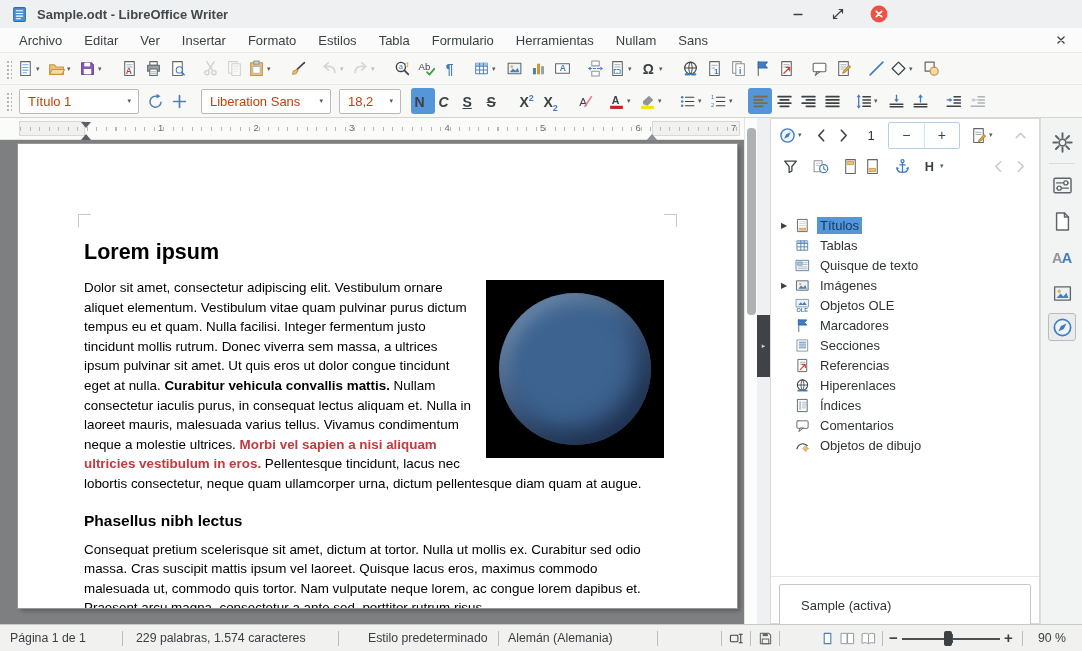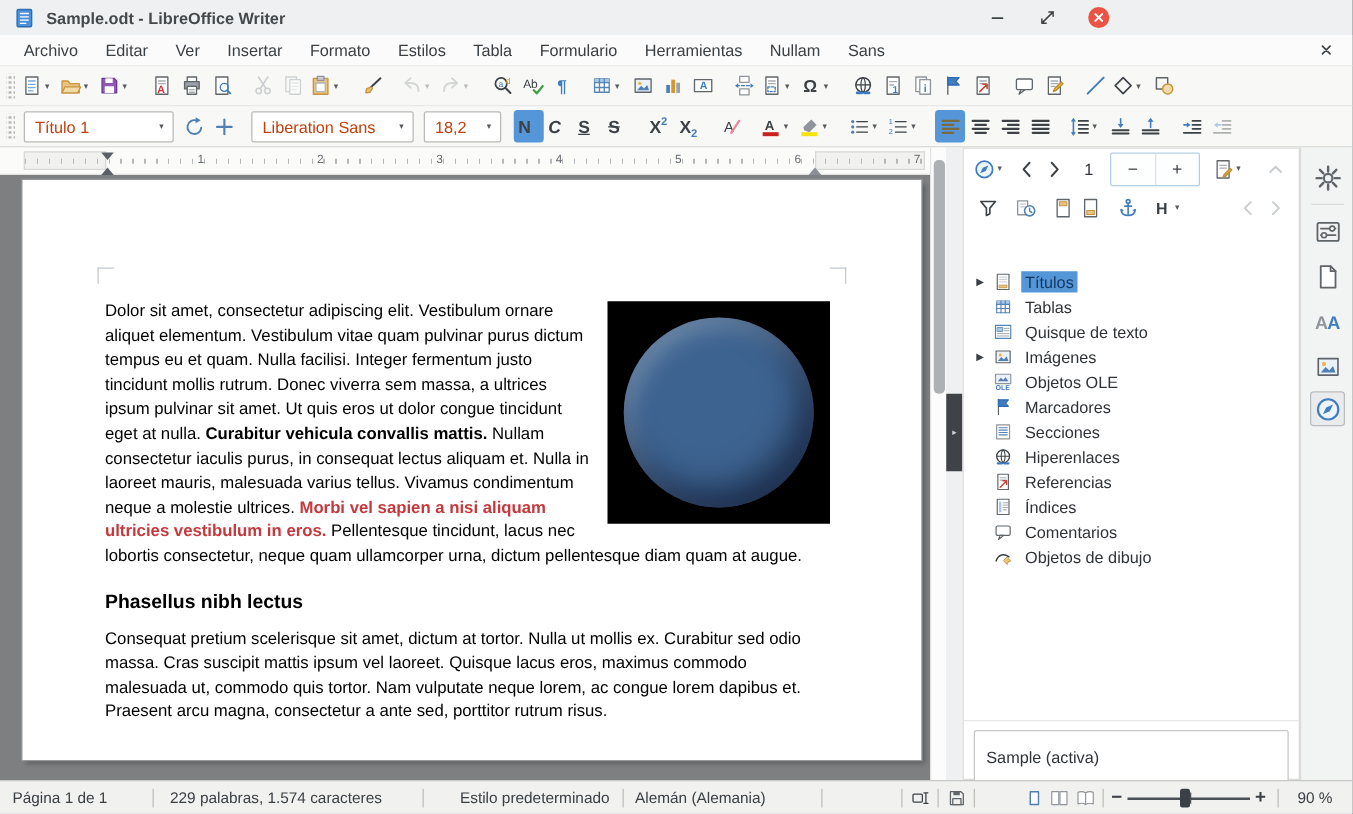--- a/index.html
+++ b/index.html
@@ -99,21 +99,21 @@
   .spin-minus { border-right:1px solid #d6e4f2; }
   .spin-minus::after { content:"−"; }
   .spin-plus::after { content:"+"; }
   #nav-tree { position:absolute; left:0; top:96px; right:0; }
   .tree-row { height:20px; display:flex; align-items:center; padding-left:10px; font-size:13px; color:#2f3337; }
   .expander { width:14px; font-size:8px; color:#3a3f44; }
   .t-ic { width:15px; height:15px; margin-right:7px; }
   .t-label { padding:0 3px; line-height:17px; }
   .t-label.selected { background:#5596d8; color:#153a61; }
   .nav-sep-line { position:absolute; left:0; right:0; top:457px; border-top:1px solid #e6e6e5; }
-  .nav-bottom { position:absolute; left:8px; right:8px; top:465px; height:43px; border:1px solid #c7c7c6; border-radius:2px; background:#fff; display:flex; align-items:center; padding-left:9px; font-size:13px; color:#2f3337; }
+  .nav-bottom { position:absolute; left:8px; right:8px; top:465px; height:43px; border:1px solid #c7c7c6; border-radius:2px; background:#fff; display:flex; align-items:center; padding-left:21px; font-size:13px; color:#2f3337; }
 
   
   .tabstrip { position:absolute; left:1040px; top:0; width:42px; height:506px; background:#f2f3f3; border-left:1px solid #dddddc; }
   .tab { position:absolute; left:7px; width:28px; height:28px; display:flex; align-items:center; justify-content:center; border-radius:3px; }
   .tab .ic { width:21px; height:21px; }
   .tab.active { border:1px solid #b9bcbe; background:#e9ebec; }
   .tab-sep { position:absolute; left:8px; width:26px; border-top:1px solid #d9dadb; }
 
   
   .statusbar { position:absolute; left:0; top:624px; width:1082px; height:27px; background:#f1f1f0; border-top:1px solid #c8c8c7; font-size:12.3px; color:#3b4045; }
@@ -675,20 +675,21 @@
     <div class="ruler-mark-left"></div>
     <div class="ruler-mark-left2"></div>
     <div class="ruler-mark-right"></div>
   </div>
 
   <div class="doc-area">
     <div class="page">
       <div class="cmark tl"></div>
       <div class="cmark tr"></div>
       <div class="content">
+        <h1>Lorem ipsum</h1>
         <p>
           <span class="earth-wrap">
               <span class="earth"></span>
             </span><span>Dolor sit amet, consectetur adipiscing elit. Vestibulum ornare aliquet elementum. Vestibulum vitae quam pulvinar purus dictum tempus eu et quam. Nulla facilisi. Integer fermentum justo tincidunt mollis rutrum. Donec viverra sem massa, a ultrices ipsum pulvinar sit amet. Ut quis eros ut dolor congue tincidunt eget at nulla. </span><span class="b">Curabitur vehicula convallis mattis.</span><span> Nullam consectetur iaculis purus, in consequat lectus aliquam et. Nulla in laoreet mauris, malesuada varius tellus. Vivamus condimentum neque a molestie ultrices. </span><span class="rb">Morbi vel sapien a nisi aliquam ultricies vestibulum in eros.</span><span> Pellentesque tincidunt, lacus nec lobortis consectetur, neque quam ullamcorper urna, dictum pellentesque diam quam at augue.</span>
         </p>
         <h2>Phasellus nibh lectus</h2>
         <p>Consequat pretium scelerisque sit amet, dictum at tortor. Nulla ut mollis ex. Curabitur sed odio massa. Cras suscipit mattis ipsum vel laoreet. Quisque lacus eros, maximus commodo malesuada ut, commodo quis tortor. Nam vulputate neque lorem, ac congue lorem dapibus et. Praesent arcu magna, consectetur a ante sed, porttitor rutrum risus.</p>
       </div>
     </div>
 
@@ -875,34 +876,34 @@
           <span class="expander"></span>
           <span class="t-ic"><svg viewBox="0 0 16 16" width="100%" height="100%" fill="none" stroke-linecap="round" stroke-linejoin="round">
               <rect x="2.5" y="2" width="11" height="12" fill="#fff" stroke="#8f959a"></rect>
               <path d="M4.5 4.5h7M4.5 6.5h7M4.5 8.5h7M4.5 10.5h7" stroke="#5585b5"></path>
             </svg></span>
           <span class="t-label">Secciones</span>
         </div>
         <div class="tree-row">
           <span class="expander"></span>
           <span class="t-ic"><svg viewBox="0 0 16 16" width="100%" height="100%" fill="none" stroke-linecap="round" stroke-linejoin="round">
+              <rect x="3.5" y="1.5" width="9" height="13" fill="#fff" stroke="#5f6569"></rect>
+              <path d="M5.5 4.5h5M5.5 6.5h5" stroke="#a6adb2"></path>
+              <path d="M5.5 12.5L11 7M11 7H7.8M11 7v3.2" stroke="#cc4433" stroke-width="1.2"></path>
+            </svg></span>
+          <span class="t-label">Referencias</span>
+        </div>
+        <div class="tree-row">
+          <span class="expander"></span>
+          <span class="t-ic"><svg viewBox="0 0 16 16" width="100%" height="100%" fill="none" stroke-linecap="round" stroke-linejoin="round">
               <circle cx="8" cy="7.5" r="5.5" stroke="#3b4145" stroke-width="1.1"></circle>
               <path d="M2.5 7.5h11M8 2c-2.2 1.8-2.2 9.2 0 11M8 2c2.2 1.8 2.2 9.2 0 11" stroke="#3b4145" stroke-width="0.9"></path>
               <path d="M3.5 13.5h3.5M9 13.5h3.5" stroke="#3f7cc1" stroke-width="2"></path>
             </svg></span>
           <span class="t-label">Hiperenlaces</span>
-        </div>
-        <div class="tree-row">
-          <span class="expander"></span>
-          <span class="t-ic"><svg viewBox="0 0 16 16" width="100%" height="100%" fill="none" stroke-linecap="round" stroke-linejoin="round">
-              <rect x="3.5" y="1.5" width="9" height="13" fill="#fff" stroke="#5f6569"></rect>
-              <path d="M5.5 4.5h5M5.5 6.5h5" stroke="#a6adb2"></path>
-              <path d="M5.5 12.5L11 7M11 7H7.8M11 7v3.2" stroke="#cc4433" stroke-width="1.2"></path>
-            </svg></span>
-          <span class="t-label">Referencias</span>
         </div>
         <div class="tree-row">
           <span class="expander"></span>
           <span class="t-ic"><svg viewBox="0 0 16 16" width="100%" height="100%" fill="none" stroke-linecap="round" stroke-linejoin="round">
               <rect x="3" y="1.5" width="10" height="13" fill="#fff" stroke="#5f6569"></rect>
               <rect x="4.5" y="3.5" width="2" height="9" fill="#aac8e6"></rect>
               <path d="M8 4.5h4M8 6.5h4M8 8.5h4M8 10.5h3" stroke="#9aa1a7" stroke-width=".8"></path>
             </svg></span>
           <span class="t-label">Índices</span>
         </div>

